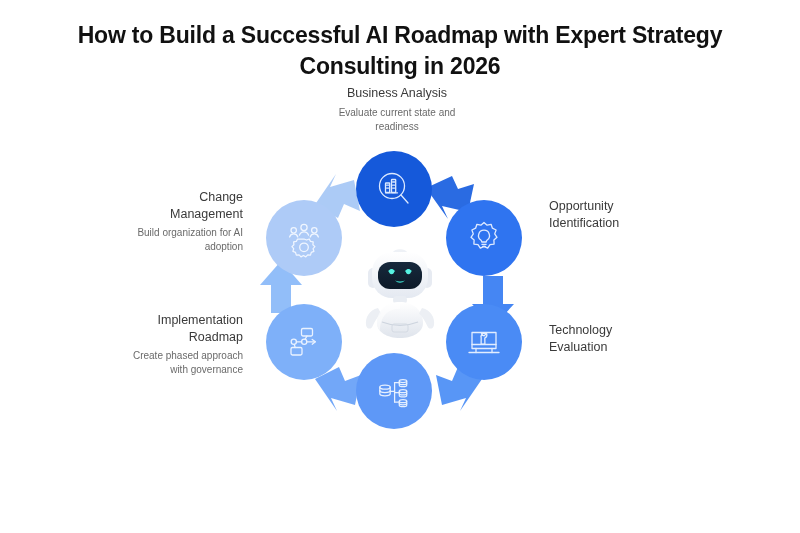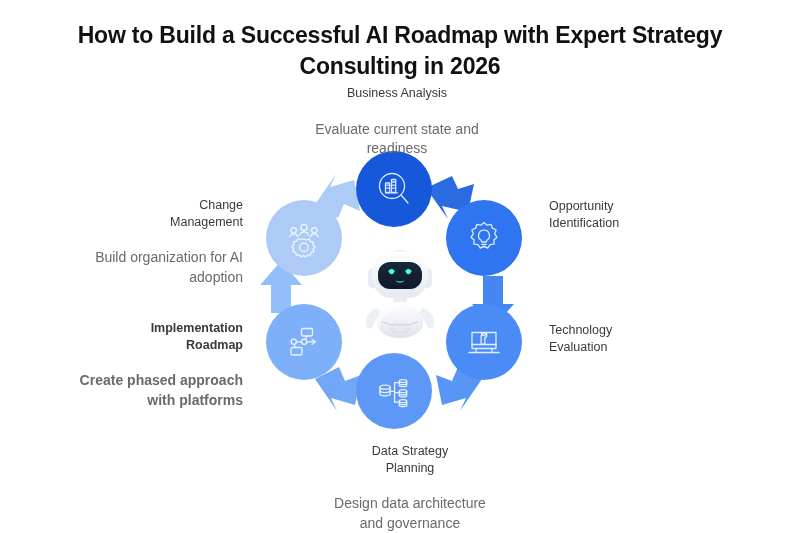--- a/index.html
+++ b/index.html
@@ -41,22 +41,22 @@
     position:absolute;
     color:#3c3c3c;
   }
   .label .l-title{
     font-size:12.5px;
     line-height:1.32;
     color:#3a3a3a;
     white-space:pre-line;
   }
   .label .l-desc{
-    margin-top:18px;
-    font-size:14px;
+    margin-top:4px;
+    font-size:10px;
     line-height:1.42;
     color:#6a6a6a;
     white-space:pre-line;
   }
   .label.align-center{text-align:center;}
   .label.align-left{text-align:left;}
   .label.align-right{text-align:right;}
 
   .robot{
     position:absolute;
@@ -174,64 +174,58 @@
           <path d="M25.3 32.3 c0 0.8 1.7 1.5 3.7 1.5 s3.7 -0.7 3.7 -1.5"></path>
 
           <line x1="16.2" y1="20.3" x2="20.6" y2="20.3"></line>
           <line x1="20.6" y1="11.5" x2="20.6" y2="31.0"></line>
           <line x1="20.6" y1="11.5" x2="25.3" y2="11.5"></line>
           <line x1="20.6" y1="21.6" x2="25.3" y2="21.6"></line>
           <line x1="20.6" y1="31.0" x2="25.3" y2="31.0"></line>
         </svg>
       </span>
     </div>
-    <div class="label align-center" style="left:320px;top:443px;width:180px;">
-      <div class="l-title">Data Strategy
-Planning</div>
-      <div class="l-desc">Design data architecture
-and governance</div>
-    </div>
 
     <div class="node" style="left:266px;top:304px;background:#7eb0f9;">
       <span>
         <svg width="40" height="40" viewBox="0 0 40 40" fill="none" stroke="#eaf2ff" stroke-width="1.3" stroke-linecap="round" stroke-linejoin="round">
           <rect x="17.5" y="6.5" width="11" height="7.5" rx="1.4"></rect>
           <rect x="7.0" y="25.5" width="11" height="7.5" rx="1.4"></rect>
           <circle cx="9.8" cy="19.8" r="2.6"></circle>
           <circle cx="20.2" cy="19.8" r="2.6"></circle>
           <line x1="12.4" y1="19.8" x2="17.6" y2="19.8"></line>
           <line x1="22.8" y1="19.8" x2="31.0" y2="19.8"></line>
           <path d="M28.2 17.4 L31.4 19.8 L28.2 22.2"></path>
           <line x1="23.0" y1="14.0" x2="21.0" y2="17.4"></line>
           <line x1="10.2" y1="22.4" x2="11.2" y2="25.5"></line>
         </svg>
       </span>
     </div>
-    <div class="label align-right" style="left:75px;top:320px;width:168px;font-weight:bold;">
+    <div class="label align-right" style="left:75px;top:312px;width:168px;">
       <div class="l-title">Implementation
 Roadmap</div>
       <div class="l-desc">Create phased approach
-with platforms</div>
+with governance</div>
     </div>
 
     <div class="node" style="left:266px;top:200px;background:#aecbf7;">
       <span>
         <svg width="40" height="40" viewBox="0 0 40 40" fill="none" stroke="#f0f6ff" stroke-width="1.25" stroke-linecap="round" stroke-linejoin="round">
           <circle cx="20" cy="9.5" r="3.1"></circle>
           <path d="M15.4 17.2 a4.8 4.8 0 0 1 9.2 0"></path>
           <circle cx="9.7" cy="12.3" r="2.7"></circle>
           <path d="M5.6 19.0 a4.3 4.3 0 0 1 8.2 0"></path>
           <circle cx="30.3" cy="12.3" r="2.7"></circle>
           <path d="M26.2 19.0 a4.3 4.3 0 0 1 8.2 0"></path>
           <path d="M20 21.0 l2.6 1.0 2.6 -1.0 1.3 2.4 2.7 0.5 -0.3 2.8 2.0 1.9 -1.8 2.1 0.8 2.7 -2.6 1.0 -0.8 2.7 -2.8 -0.2 -1.9 2.0 -2.4 -1.4 -2.4 1.4 -1.9 -2.0 -2.8 0.2 -0.8 -2.7 -2.6 -1.0 0.8 -2.7 -1.8 -2.1 2.0 -1.9 -0.3 -2.8 2.7 -0.5 1.3 -2.4 Z"></path>
           <circle cx="20" cy="29.3" r="4.3"></circle>
         </svg>
       </span>
     </div>
-    <div class="label align-right" style="left:75px;top:197px;width:168px;text-align:right;">
+    <div class="label align-right" style="left:75px;top:189px;width:168px;text-align:right;">
       <div class="l-title">Change
 Management</div>
       <div class="l-desc">Build organization for AI
 adoption</div>
     </div>
 
     <div class="robot">
       <svg width="96" height="100" viewBox="0 0 96 100">
         <defs>
           <linearGradient id="bodyG" x1="0" y1="0" x2="0" y2="1">

